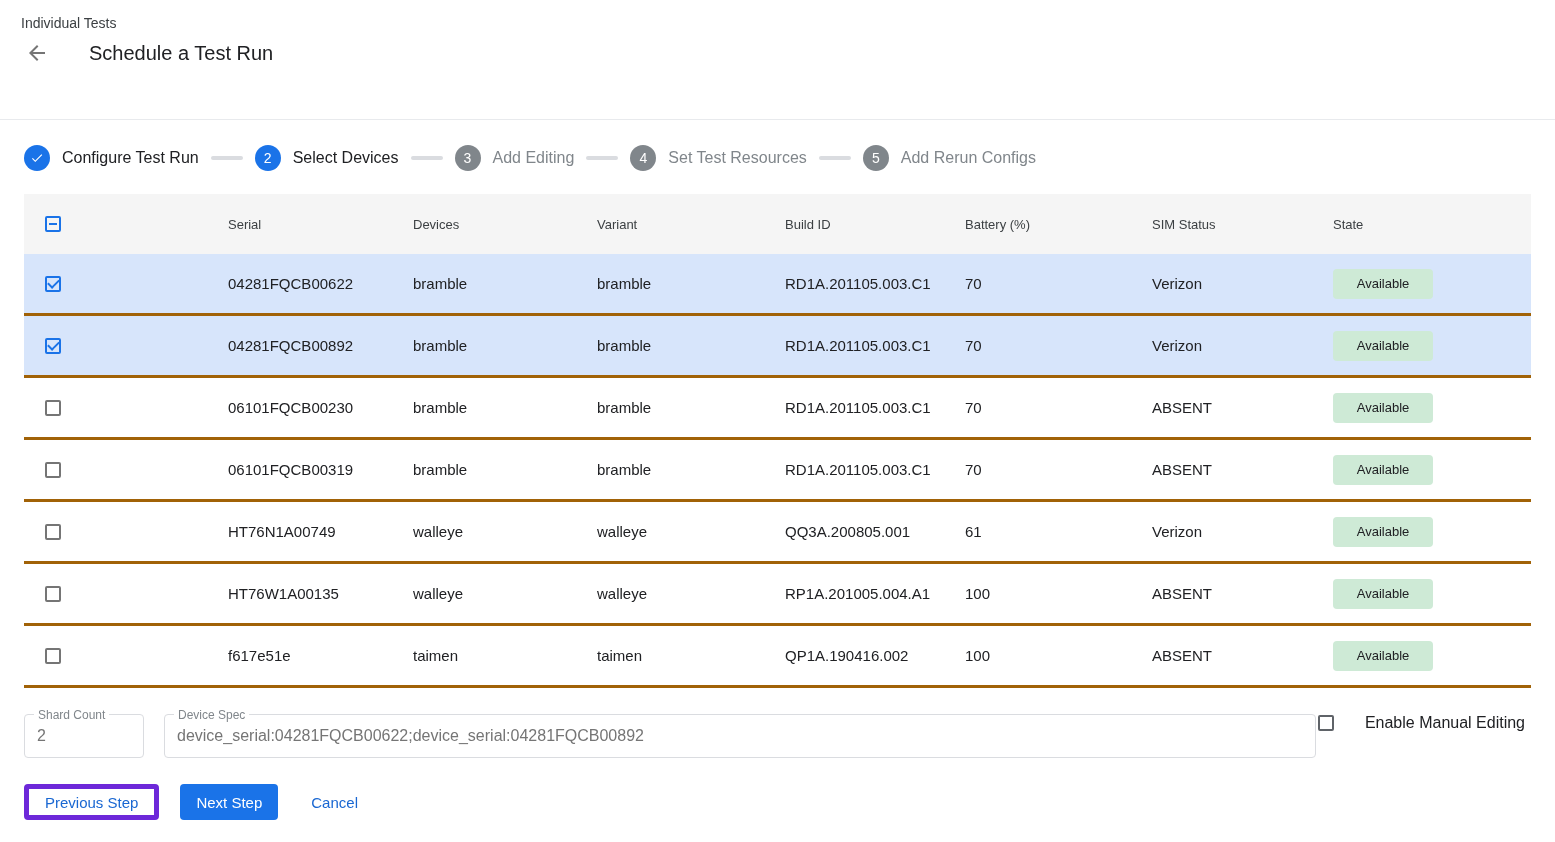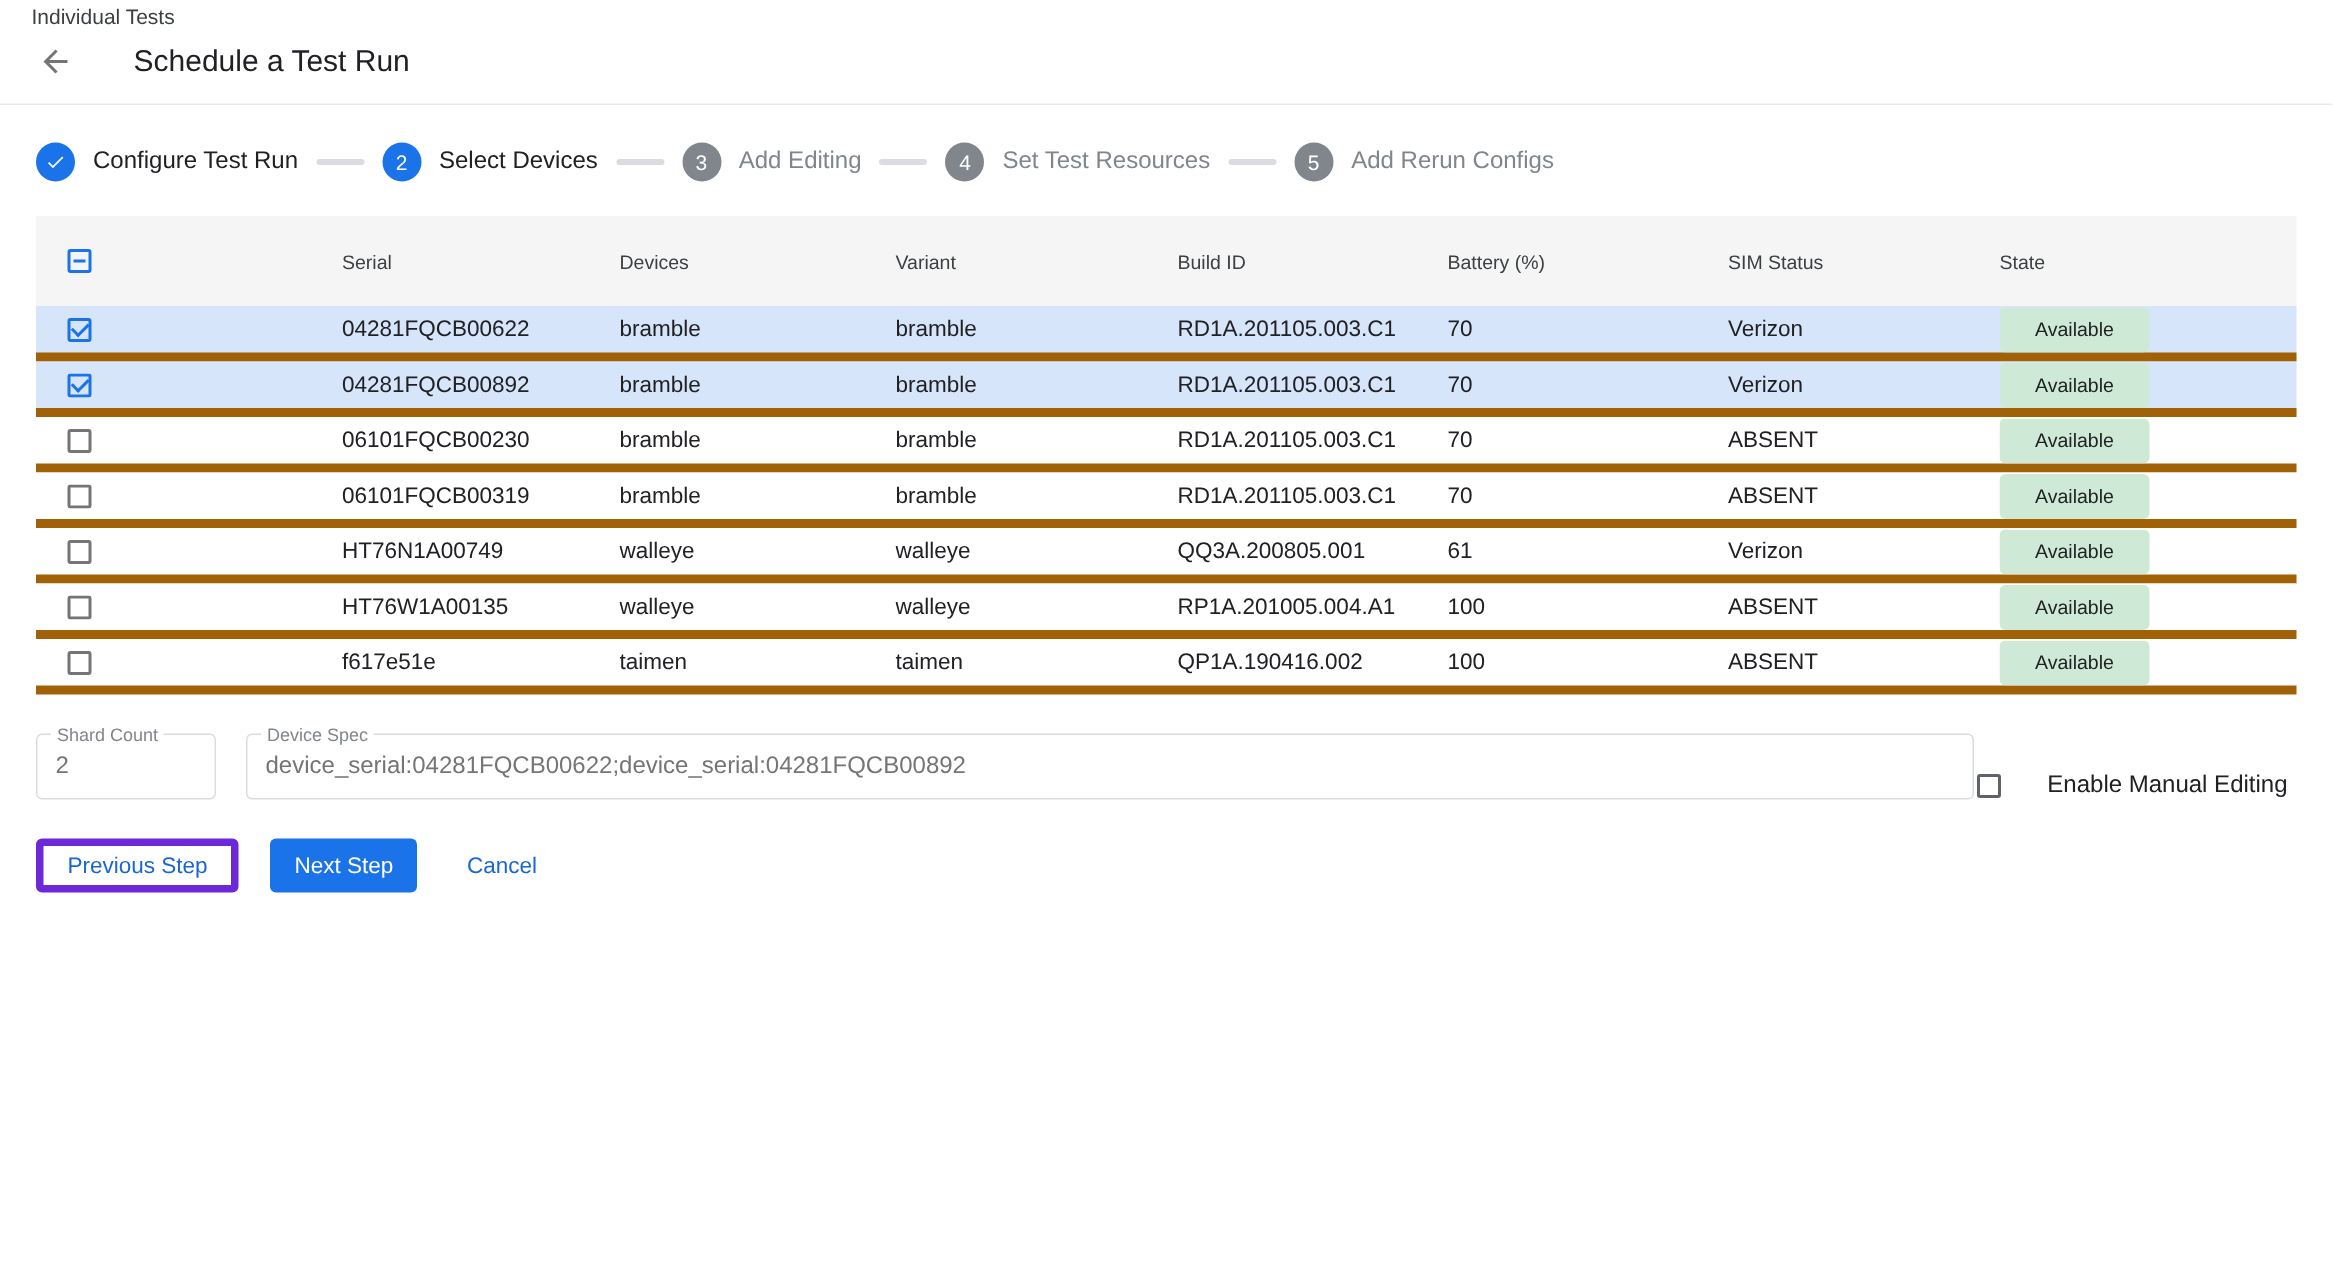--- a/index.html
+++ b/index.html
@@ -5,21 +5,21 @@
   * { box-sizing: border-box; margin: 0; padding: 0; }
   html, body { width: 1555px; height: 842px; }
   body {
     background: #ffffff;
     font-family: "Liberation Sans", "DejaVu Sans", sans-serif;
     color: #202124;
     overflow: hidden;
   }
 
   
-  .page-header { height: 70px; padding: 3px 24px 0 21px; border-bottom: 1px solid #e8eaed; }
+  .page-header { height: 120px; padding: 15px 24px 0 21px; border-bottom: 1px solid #e8eaed; }
   .breadcrumb { font-size: 14px; color: #3c4043; line-height: 17px; }
   .title-row { display: flex; align-items: center; margin-top: 7px; gap: 22px; }
   .back-btn { width: 28px; height: 28px; display: flex; align-items: center; justify-content: center;
               background: none; border: none; cursor: pointer; margin-left: 2px; }
   .page-title { font-size: 20px; font-weight: 400; color: #202124; margin-left: 16px; }
 
   
   .stepper { display: flex; align-items: center; margin: 24px 0 0 24px; height: 28px; }
   .step { display: flex; align-items: center; cursor: pointer; }
   .step-circle { width: 26px; height: 26px; border-radius: 50%; flex: none;
@@ -32,40 +32,40 @@
   .step.pending .step-label { color: #80868b; }
   .step:not(.completed) .check-icon { display: none; }
   .check-icon { display: flex; }
   .step-connector { width: 32px; height: 4px; border-radius: 2px; background: #dadce0; margin: 0 12px; flex: none; }
 
   
   .device-table { margin: 22px 24px 0 24px; }
   .t-row { display: grid; grid-template-columns: 204px 185px 184px 188px 180px 187px 181px 1fr;
            align-items: center; }
   .t-head { height: 60px; background: #f5f5f5; font-size: 13px; color: #3c4043; }
-  .t-body-row { height: 37px; border-bottom: 6px solid #a16207; font-size: 15px; background: #fff; cursor: pointer; }
+  .t-body-row { height: 62px; border-bottom: 3px solid #a16207; font-size: 15px; background: #fff; cursor: pointer; }
   .t-body-row.selected { background: #d7e5fb; }
   .cell { overflow: hidden; white-space: nowrap; }
   .cell-check { padding-left: 21px; line-height: 0; }
 
   .checkbox { width: 16px; height: 16px; border-radius: 2px; position: relative; display: inline-block; cursor: pointer; }
   .checkbox.unchecked { border: 2px solid #757575; }
   .checkbox.checked { border: 2px solid #1a73e8; }
   .checkbox.checked::after { content: ""; position: absolute; left: 1px; top: 1px;
     width: 9px; height: 5px; border-left: 2px solid #1a73e8; border-bottom: 2px solid #1a73e8;
     transform: rotate(-45deg); }
   .checkbox.indeterminate { border: 2px solid #1a73e8; }
   .checkbox.indeterminate::after { content: ""; position: absolute; left: 2px; top: 5px;
     width: 8px; height: 2px; background: #1a73e8; }
 
   .state-badge { display: inline-block; min-width: 100px; height: 30px; line-height: 30px;
     text-align: center; background: #ceead6; border-radius: 4px; font-size: 13px; color: #202124; }
 
   
-  .form-row { display: flex; align-items: flex-end; margin: 26px 24px 0 24px; }
+  .form-row { display: flex; align-items: flex-start; margin: 26px 24px 0 24px; }
   .outlined-field { position: relative; height: 44px; border: 1px solid #dadce0; border-radius: 4px; background: #fff; }
   .field-label { position: absolute; top: -7px; left: 9px; background: #fff; padding: 0 4px;
     font-size: 12px; color: #80868b; white-space: nowrap; }
   .field-value { display: block; width: 100%; height: 100%; border: none; outline: none;
     background: transparent; padding: 0 12px; font-family: inherit; font-size: 16px; color: #757575; }
   .shard-field { width: 120px; flex: none; }
   .spec-field { width: 1152px; flex: none; margin-left: 20px; }
   .manual-edit { margin-left: auto; margin-right: 6px; display: flex; align-items: center; cursor: pointer; gap: 20px; }
   .manual-edit .checkbox { border-color: #5f6368; }
   .manual-edit-label { font-size: 16px; color: #202124; margin-left: 11px; white-space: nowrap; }

